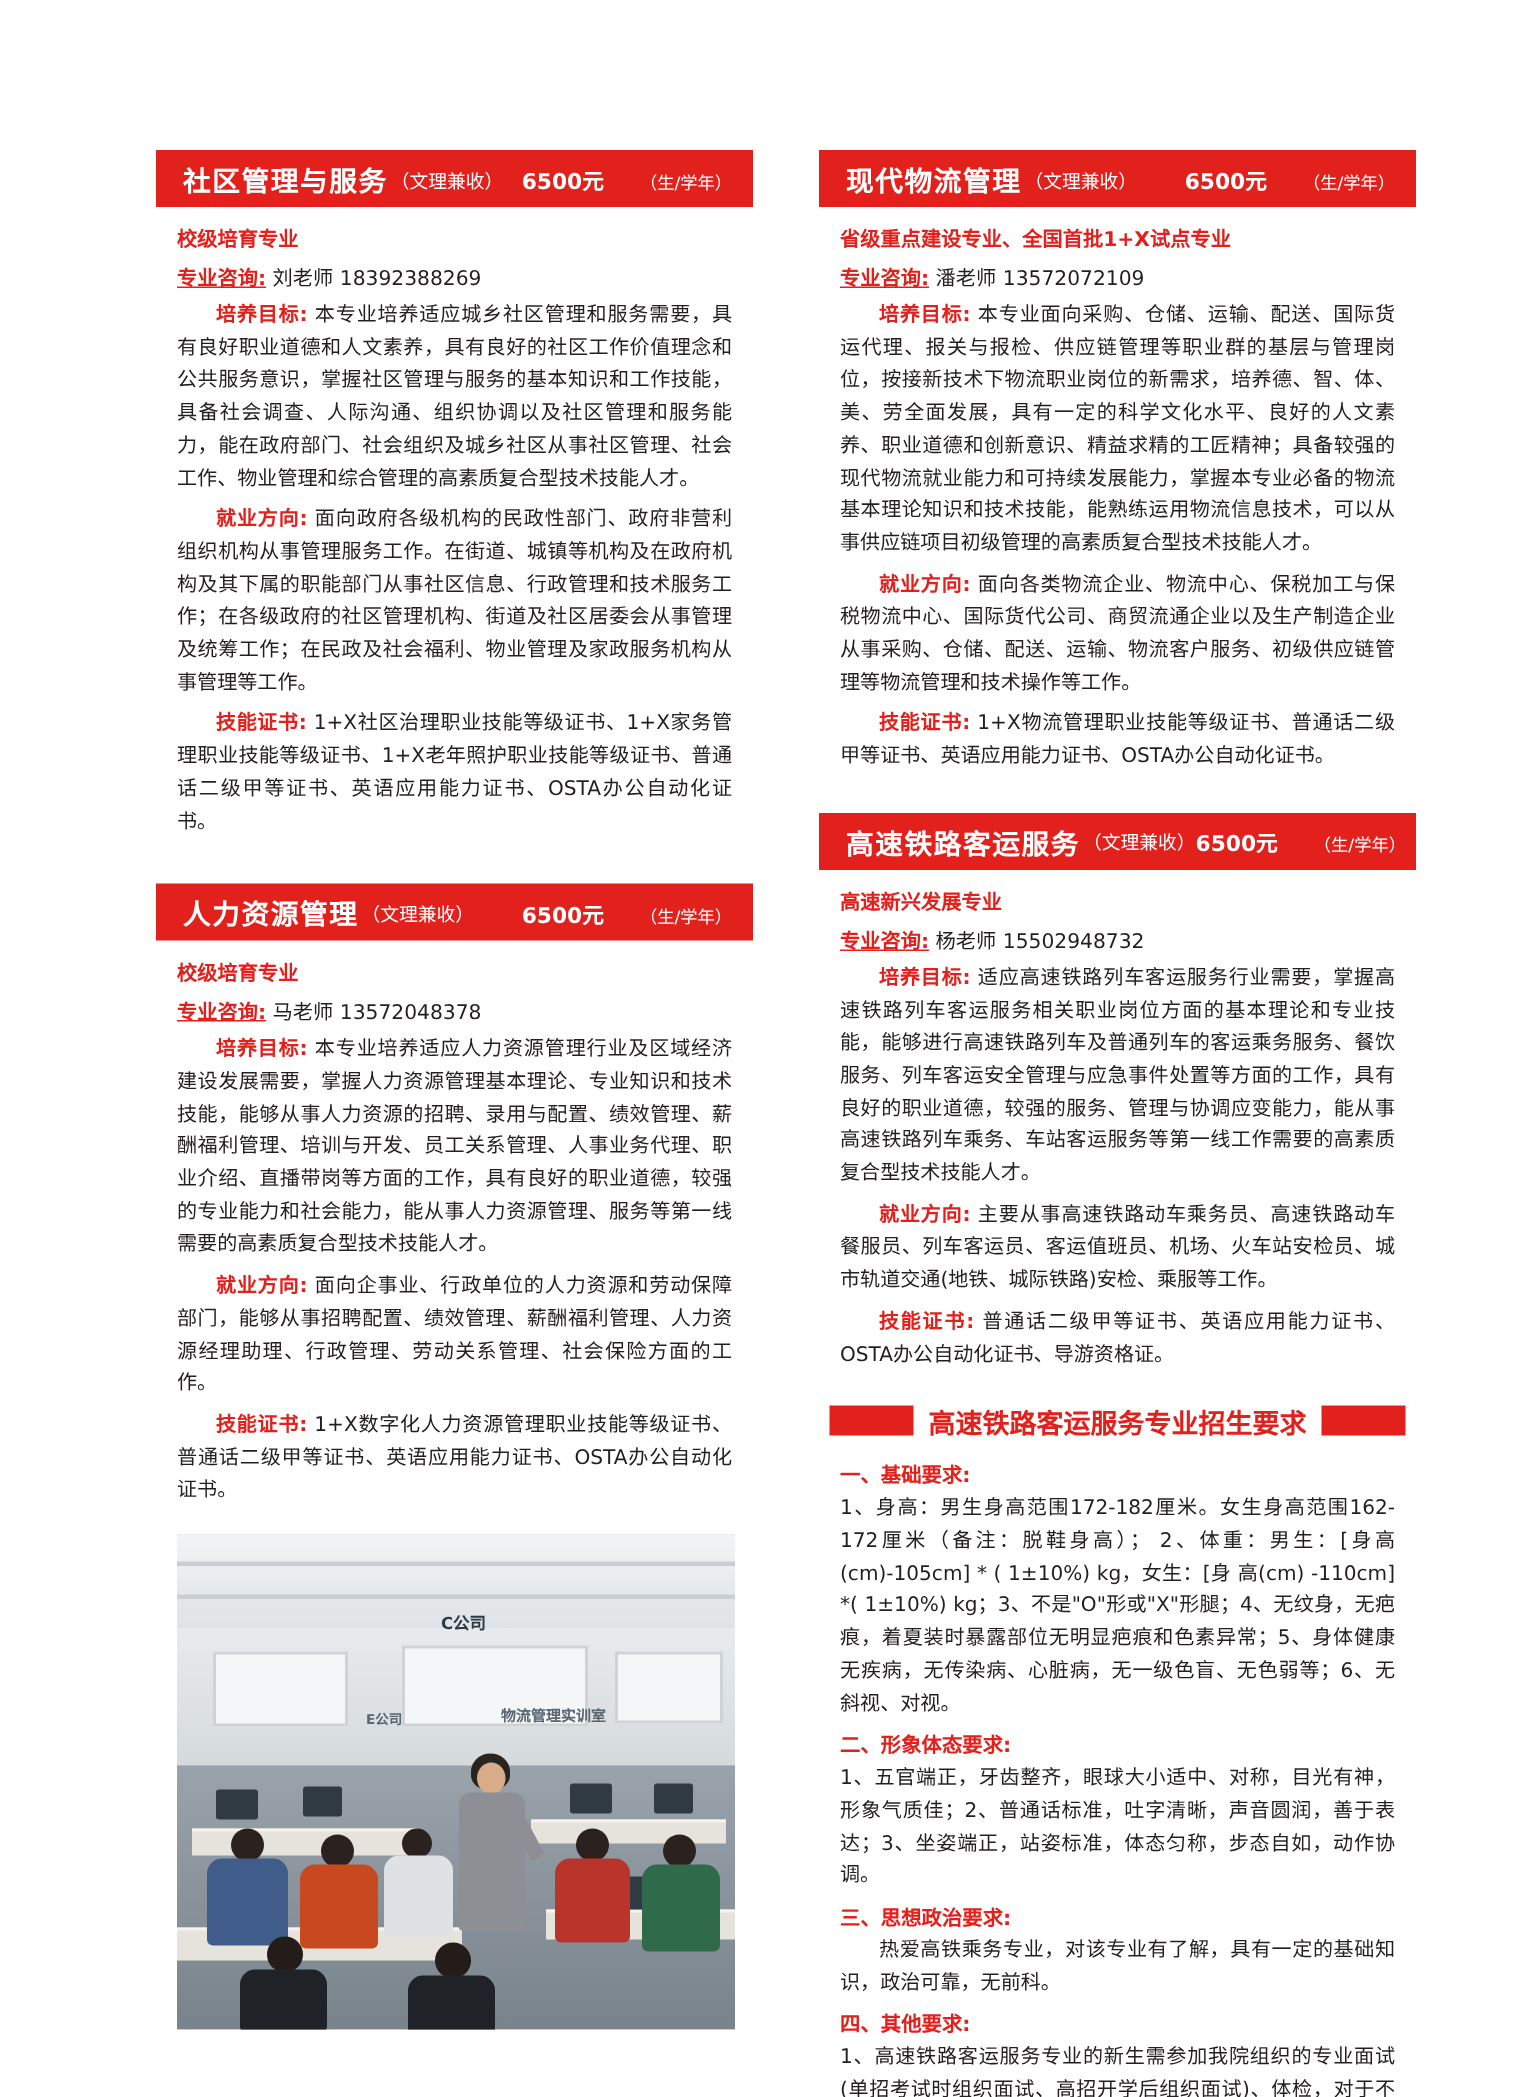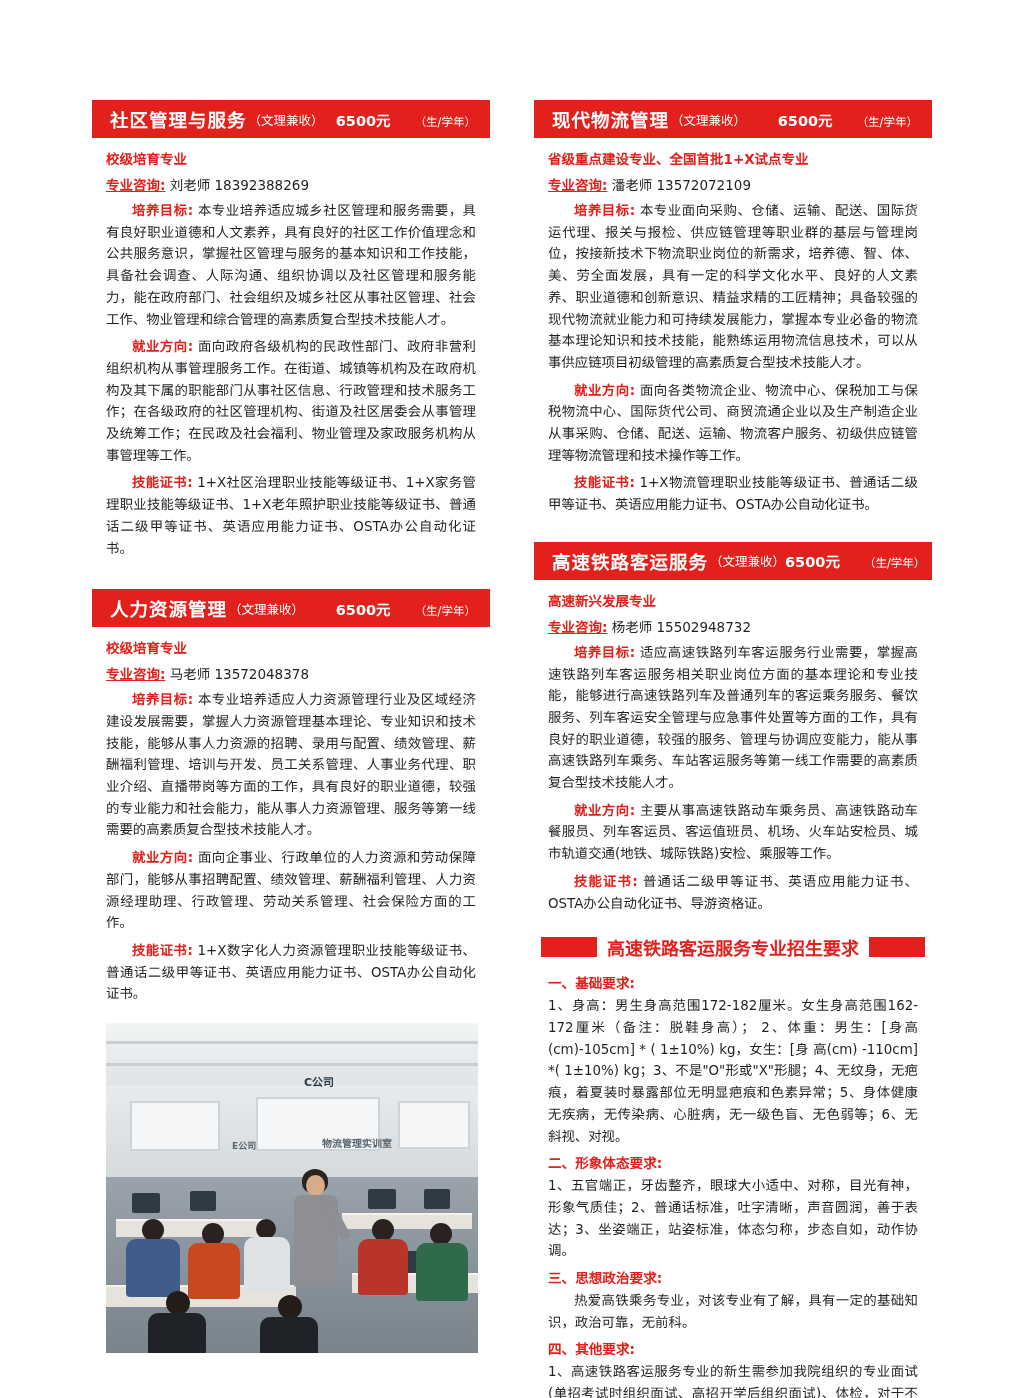--- a/index.html
+++ b/index.html
@@ -7,20 +7,21 @@
     width:1024px;height:1398px;
     background:#ffffff;
     font-family:"DejaVu Sans","Liberation Sans",sans-serif;
     color:#231f20;
     position:relative;
     overflow:hidden;
   }
   .page{
     position:absolute;inset:0;
     padding:0;
+    margin-left:12px;
   }
   .columns{
     position:absolute;
     left:92px;top:100px;
     width:840px;
     display:flex;
     gap:44px;
   }
   .col{width:398px;}
 
@@ -258,21 +259,21 @@
       </div>
 
       <div class="photo">
         <div class="ceiling"></div>
         <div class="ceil-line" style="top:18px;"></div>
         <div class="ceil-line" style="top:40px;"></div>
         <div class="wall"></div>
         <div class="board" style="left:24px;top:78px;width:86px;height:46px;"></div>
         <div class="board" style="left:150px;top:74px;width:120px;height:50px;"></div>
         <div class="board" style="left:292px;top:78px;width:68px;height:44px;"></div>
-        <div class="sign" style="left:198px;top:50px;">C公司</div>
+        <div class="sign" style="left:176px;top:50px;">C公司</div>
         <div class="sign" style="left:126px;top:116px;font-size:9px;color:#5a6670;">E公司</div>
         <div class="sign" style="left:216px;top:112px;font-size:10px;color:#5a6670;">物流管理实训室</div>
         <div class="floor"></div>
 
         <div class="desk" style="left:10px;top:196px;width:150px;height:16px;"></div>
         <div class="desk" style="left:236px;top:190px;width:130px;height:14px;"></div>
         <div class="desk" style="left:0px;top:262px;width:190px;height:20px;"></div>
         <div class="desk" style="left:246px;top:250px;width:126px;height:18px;"></div>
 
         <div class="mon" style="left:26px;top:170px;width:28px;height:20px;"></div>

